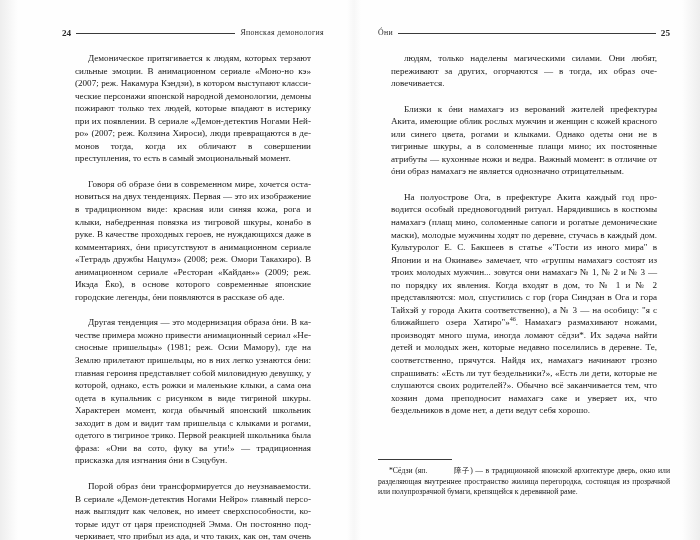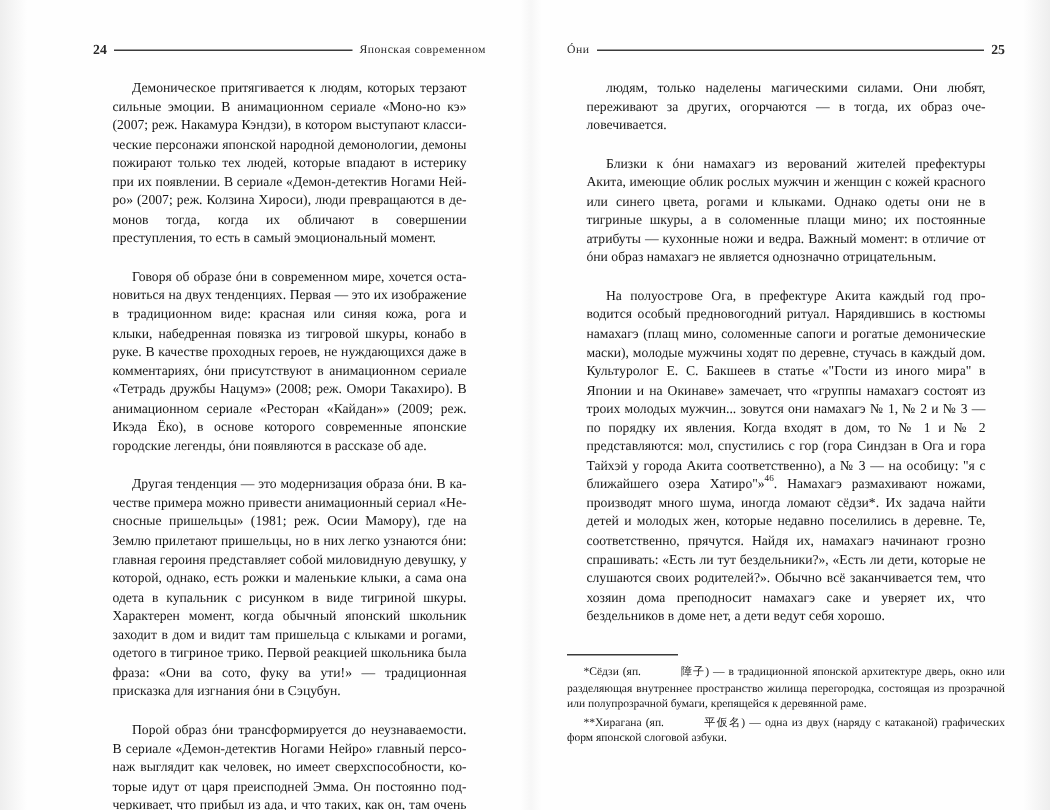--- a/index.html
+++ b/index.html
@@ -130,21 +130,21 @@
 </head>
 <body>
 
 <div class="page-spread">
 
   <div class="page page-left">
 
     <div class="running-head">
       <span class="folio">24</span>
       <span class="rh-rule"></span>
-      <span class="rh-title">Японская современном</span>
+      <span class="rh-title">Японская демонология</span>
     </div>
 
     <div class="column">
       <p>Демоническое притягивается к людям, которых терзают сильные эмоции. В анимационном сериале «Моно-но кэ» (2007; реж. Накамура Кэндзи), в котором выступают класси­ческие персонажи японской народной демонологии, демо­ны пожирают только тех людей, которые впадают в истерику при их появлении. В сериале «Демон-детектив Ногами Ней­ро» (2007; реж. Колзина Хироси), люди превращаются в де­монов тогда, когда их обличают в совершении преступления, то есть в самый эмоциональный момент.</p>
       <p>Говоря об образе óни в современном мире, хочется оста­новиться на двух тенденциях. Первая — это их изображение в традиционном виде: красная или синяя кожа, рога и клыки, набедренная повязка из тигровой шкуры, конабо в руке. В ка­честве проходных героев, не нуждающихся даже в коммента­риях, óни присутствуют в анимационном сериале «Тетрадь дружбы Нацумэ» (2008; реж. Омори Такахиро). В анимаци­онном сериале «Ресторан «Кайдан»» (2009; реж. Икэда Ёко), в основе которого современные японские городские легенды, óни появляются в рассказе об аде.</p>
       <p>Другая тенденция — это модернизация образа óни. В ка­честве примера можно привести анимационный сериал «Не­сносные пришельцы» (1981; реж. Осии Мамору), где на Зем­лю прилетают пришельцы, но в них легко узнаются óни: главная героиня представляет собой миловидную девушку, у которой, однако, есть рожки и маленькие клыки, а сама она одета в купальник с рисунком в виде тигриной шкуры. Харак­терен момент, когда обычный японский школьник заходит в дом и видит там пришельца с клыками и рогами, одетого в тигриное трико. Первой реакцией школьника была фраза: «Они ва сото, фуку ва ути!» — традиционная присказка для из­гнания óни в Сэцубун.</p>
       <p>Порой образ óни трансформируется до неузнаваемости. В сериале «Демон-детектив Ногами Нейро» главный персо­наж выглядит как человек, но имеет сверхспособности, ко­торые идут от царя преисподней Эмма. Он постоянно под­черкивает, что прибыл из ада, и что таких, как он, там очень много.</p>
     </div>
 
   </div>
@@ -162,21 +162,20 @@
       <p>Близки к óни намахагэ из верований жителей префектуры Акита, имеющие облик рослых мужчин и женщин с кожей красного или синего цвета, рогами и клыками. Однако оде­ты они не в тигриные шкуры, а в соломенные плащи мино; их постоянные атрибуты — кухонные ножи и ведра. Важный момент: в отличие от óни образ намахагэ не является одно­значно отрицательным.</p>
       <p><span>На полуострове Ога, в префектуре Акита каждый год про­водится особый предновогодний ритуал. Нарядившись в ко­стюмы намахагэ (плащ мино, соломенные сапоги и рогатые демонические маски), молодые мужчины ходят по деревне, стучась в каждый дом. Культуролог Е. С. Бакшеев в статье «"Гости из иного мира" в Японии и на Окинаве» замечает, что «группы намахагэ состоят из троих молодых мужчин... зо­вутся они намахагэ № 1, № 2 и № 3 — по порядку их явле­ния. Когда входят в дом, то № 1 и № 2 представляются: мол, спустились с гор (гора Синдзан в Ога и гора Тайхэй у города Акита соответственно), а № 3 — на особицу: "я с ближайше­го озера Хатиро"»</span><sup>46</sup><span>. Намахагэ размахивают ножами, произ­водят много шума, иногда ломают сёдзи*. Их задача найти детей и молодых жен, которые недавно поселились в деревне. Те, соответственно, прячутся. Найдя их, намахагэ начина­ют грозно спрашивать: «Есть ли тут бездельники?», «Есть ли дети, которые не слушаются своих родителей?». Обычно всё заканчивается тем, что хозяин дома преподносит намахагэ саке и уверяет их, что бездельников в доме нет, а дети ведут себя хорошо.</span></p>
     </div>
 
     <div class="footnote-area">
       <div class="footnote-rule"></div>
       <div class="footnotes">
 
         <p><span>*</span><span>Сёдзи</span> <span>(яп. </span><span class="jp">障子</span><span>)</span><span> — в традиционной японской архитектуре дверь, окно или разделяющая внутреннее пространство жилища перегород­ка, состоящая из прозрачной или полупрозрачной бумаги, крепящей­ся к деревянной раме.</span></p>
 
-        <p><span>**</span><span>Хирагана</span> <span>(яп. </span><span class="jp">平仮名</span><span>)</span><span> — одна из двух (наряду с катаканой) гра­фических форм японской слоговой азбуки.</span></p>
 
       </div>
     </div>
 
   </div>
 
   <div class="scan-edge-left"></div>
   <div class="scan-gutter"></div>
   <div class="scan-edge-right"></div>
 

